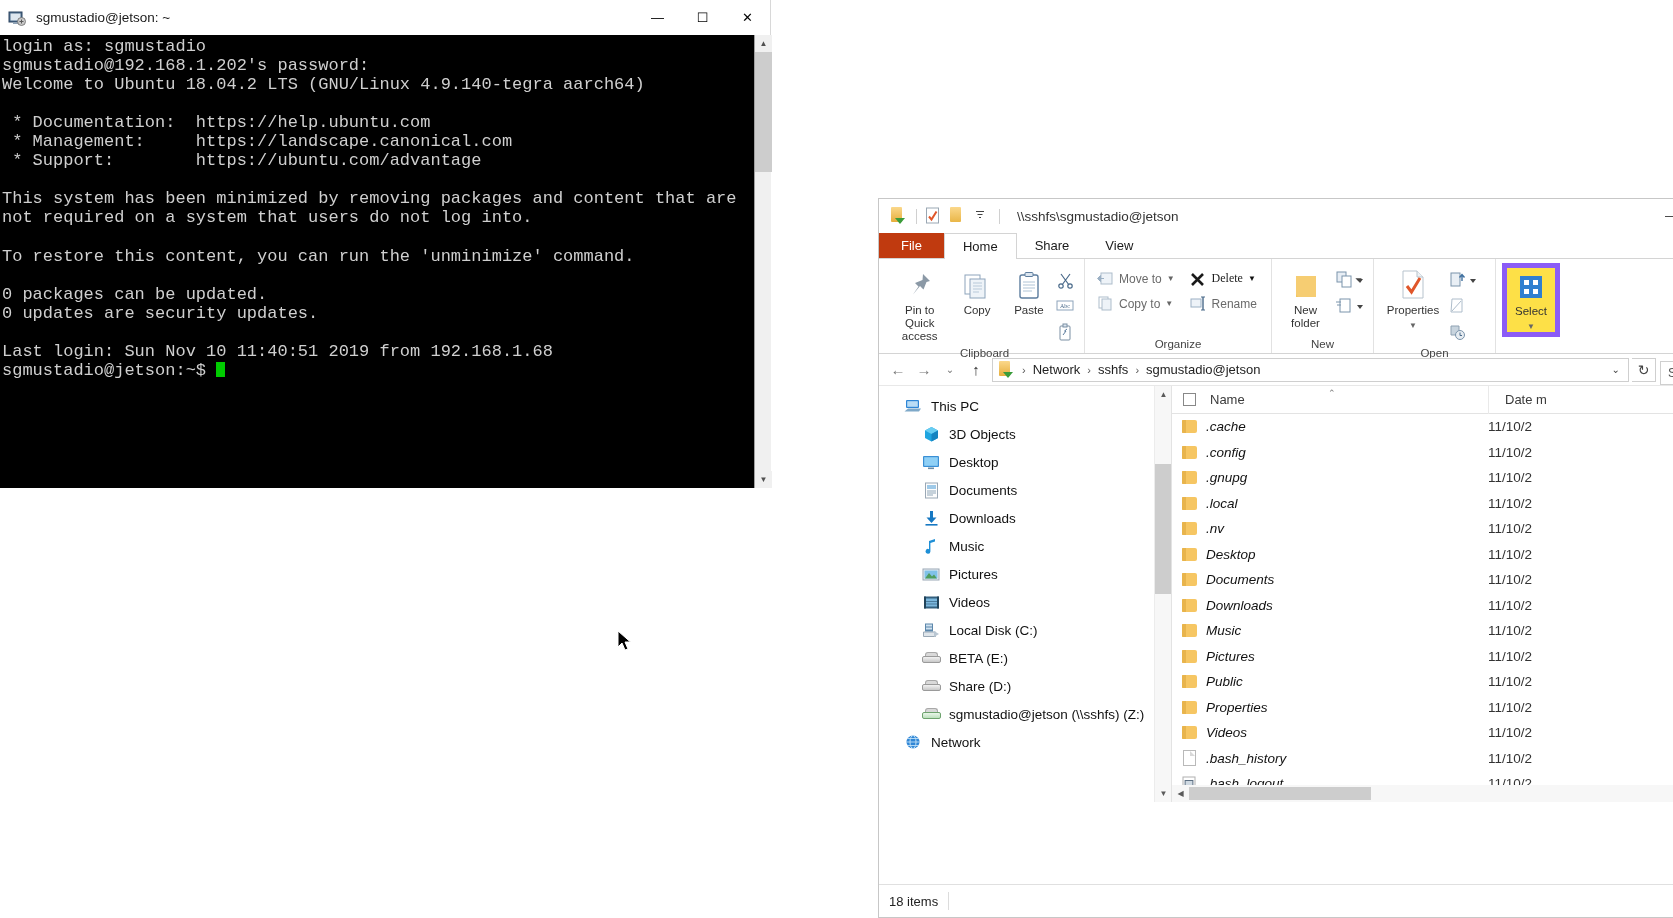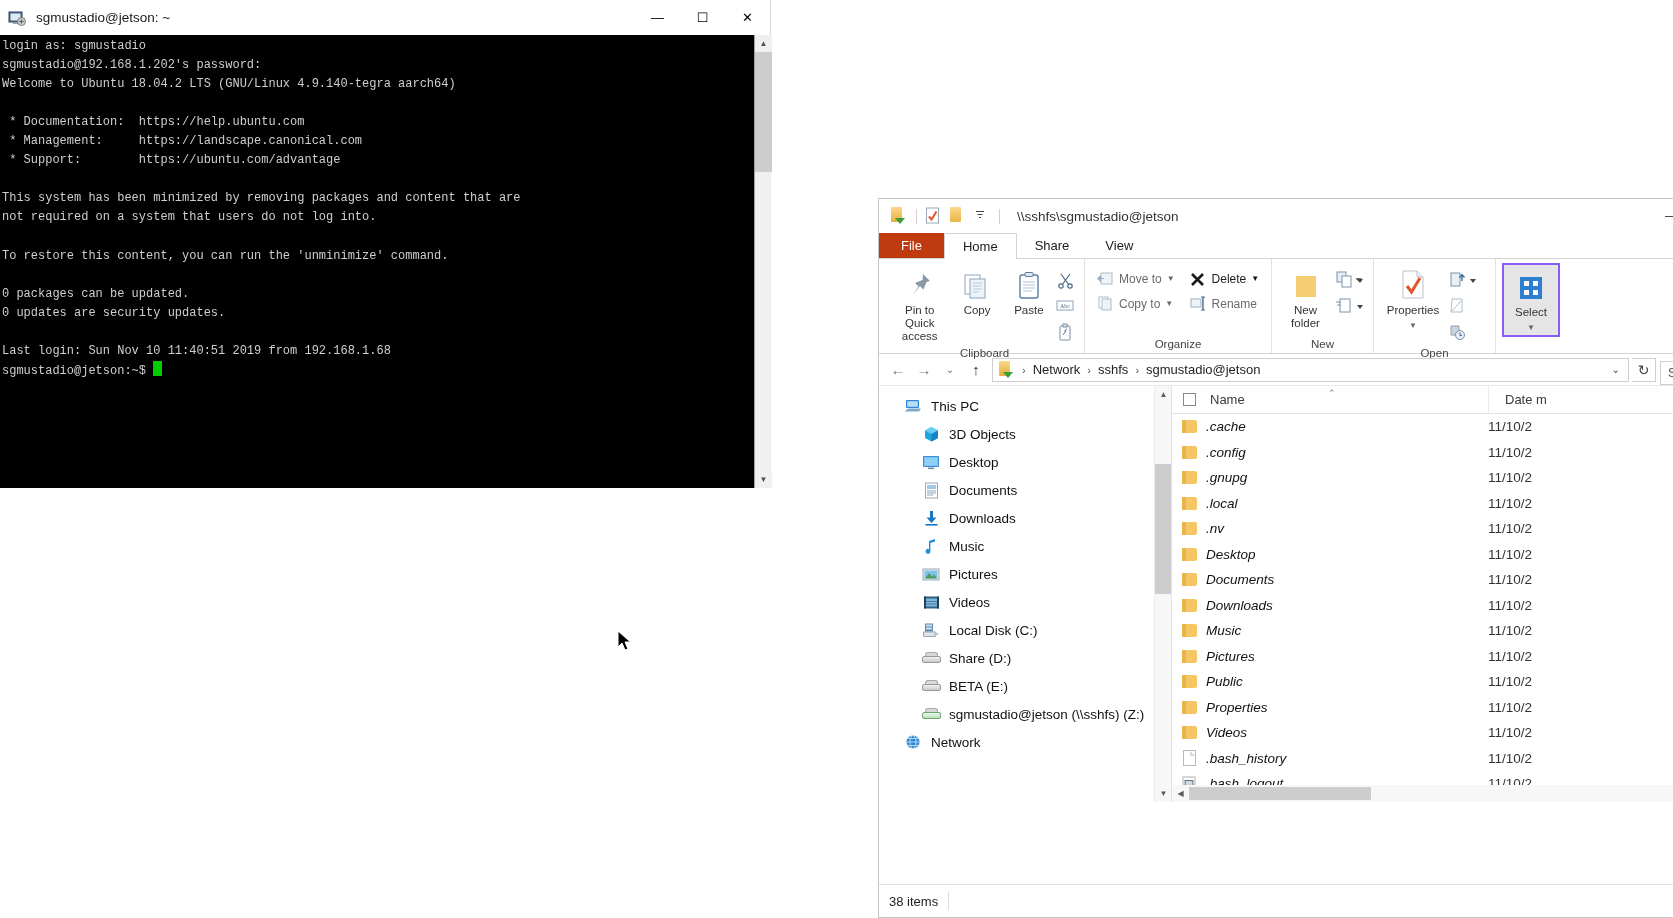--- a/index.html
+++ b/index.html
@@ -31,21 +31,21 @@
     width: 45px; height: 35px; display: flex; align-items: center; justify-content: center;
     font-size: 13px; color: #000; cursor: default;
   }
   #putty-body {
     position: absolute; left: 0; top: 35px; width: 771px; height: 453px;
     background: #000000; display: flex;
   }
   #putty-text {
     flex: 1 1 auto; color: #cfcfcf; background: #000;
     font-family: "Liberation Mono", "DejaVu Sans Mono", monospace;
-    font-size: 12px; line-height: 19.05px; white-space: pre;
+    font-size: 17px; line-height: 19.05px; white-space: pre;
     padding: 2px 0 0 2px; letter-spacing: 0px; overflow: hidden;
   }
   #putty-cursor {
     display: inline-block; width: 9px; height: 15px; background: #00cc00;
     vertical-align: -2px;
   }
   #putty-scroll {
     width: 17px; background: #f0f0f0; border-left: 1px solid #a0a0a0;
     position: relative; flex: 0 0 17px;
   }
@@ -107,21 +107,21 @@
   .rbig {
     width: 72px; display: flex; flex-direction: column; align-items: center;
     padding-top: 4px; font-size: 11.5px; color: #333; text-align: center; line-height: 13px;
   }
   .rbig .ricon { height: 34px; display: flex; align-items: flex-end; justify-content: center; margin-bottom: 3px; }
   .rsmallcol { display: flex; flex-direction: column; justify-content: flex-start; padding-top: 3px; }
   .rsmall {
     display: flex; align-items: center; height: 25px; font-size: 12px; color: #6a6a6a;
     padding: 0 5px; white-space: nowrap;
   }
-  .rsmall.enabled { color: #1a1a1a; }
+  .rsmall.enabled { color: #1a1a1a; font-family: Liberation Serif, serif; }
   .rsmall .rsi { width: 18px; height: 18px; margin-right: 5px; display: flex; align-items: center; justify-content: center; }
   .caret { font-size: 8px; color: #666; margin-left: 5px; }
   .riconcol { display: flex; flex-direction: column; justify-content: flex-start; padding-top: 4px; }
   .ricon-sm { width: 26px; height: 26px; display: flex; align-items: center; justify-content: center; }
 
   
   #ex-addressrow {
     height: 32px; display: flex; align-items: center; padding: 0 6px; background: #fff;
     border-bottom: 1px solid #e8e8e8;
   }
@@ -507,21 +507,21 @@
                 <path d="M12 9.5 v3 h2" stroke="#4a6a8a" fill="none"></path>
               </svg>
             </span>
           </div>
         </div>
         <div class="rgroup-label">Open</div>
       </div>
 
       <div class="rgroup" style="border-right:none;width:70px">
         <div class="rgroup-body">
-          <div class="rbig" style="width:62px;background:#e5e5e5;border:2px solid #8b5cf6;height:74px">
+          <div class="rbig" style="width:62px;background:#fde047;border:5px solid #8b5cf6;height:74px">
             <span class="ricon">
               <svg width="30" height="30" viewBox="0 0 30 30">
                 <rect x="4" y="4" width="22" height="22" fill="#2f7fd0"></rect>
                 <path d="M8 8h5v5h-5zM17 8h5v5h-5zM8 17h5v5h-5zM17 17h5v5h-5z" fill="#fff"></path>
               </svg>
             </span>
             <span>Select</span>
             <span class="caret" style="margin:2px 0 0 0">▼</span>
           </div>
         </div>
@@ -654,30 +654,30 @@
             </span>
             <span>Local Disk (C:)</span>
           </div>
           <div class="tnode indent1">
             <span class="ticon">
               <span class="drive-ic" style="display:inline-block">
                 <span class="top"></span>
                 <span class="body"></span>
               </span>
             </span>
-            <span>Share (D:)</span>
+            <span>BETA (E:)</span>
           </div>
           <div class="tnode indent1">
             <span class="ticon">
               <span class="drive-ic" style="display:inline-block">
                 <span class="top"></span>
                 <span class="body"></span>
               </span>
             </span>
-            <span>BETA (E:)</span>
+            <span>Share (D:)</span>
           </div>
           <div class="tnode indent1">
             <span class="ticon">
               <span class="drive-ic" style="display:inline-block">
                 <span class="top"></span>
                 <span class="body" style="background:linear-gradient(#eaf6ea,#bde0bd);border-color:#6ea36e"></span>
               </span>
             </span>
             <span>sgmustadio@jetson (\\sshfs) (Z:)</span>
           </div>
@@ -829,21 +829,21 @@
         </div>
         <div id="list-hscroll">
           <div class="hsa">◀</div>
           <div id="list-hthumb" style="width:182px"></div>
           <div class="hsa" style="margin-left:auto">▶</div>
         </div>
       </div>
     </div>
 
     <div id="ex-status">
-      <span id="status-count">38 items</span>
+      <span id="status-count">18 items</span>
       <span id="status-sep"></span>
       <div class="viewbtns">
         <span class="viewbtn active">
           <svg width="17" height="15" viewBox="0 0 17 15">
             <rect x="1" y="1" width="4" height="4" fill="#4a6a8a"></rect>
               <rect x="6.5" y="2" width="9" height="1.4" fill="#4a6a8a"></rect>
             <rect x="1" y="6" width="4" height="4" fill="#4a6a8a"></rect>
               <rect x="6.5" y="7" width="9" height="1.4" fill="#4a6a8a"></rect>
             <rect x="1" y="11" width="4" height="3.4" fill="#4a6a8a"></rect>
               <rect x="6.5" y="12" width="9" height="1.4" fill="#4a6a8a"></rect>

